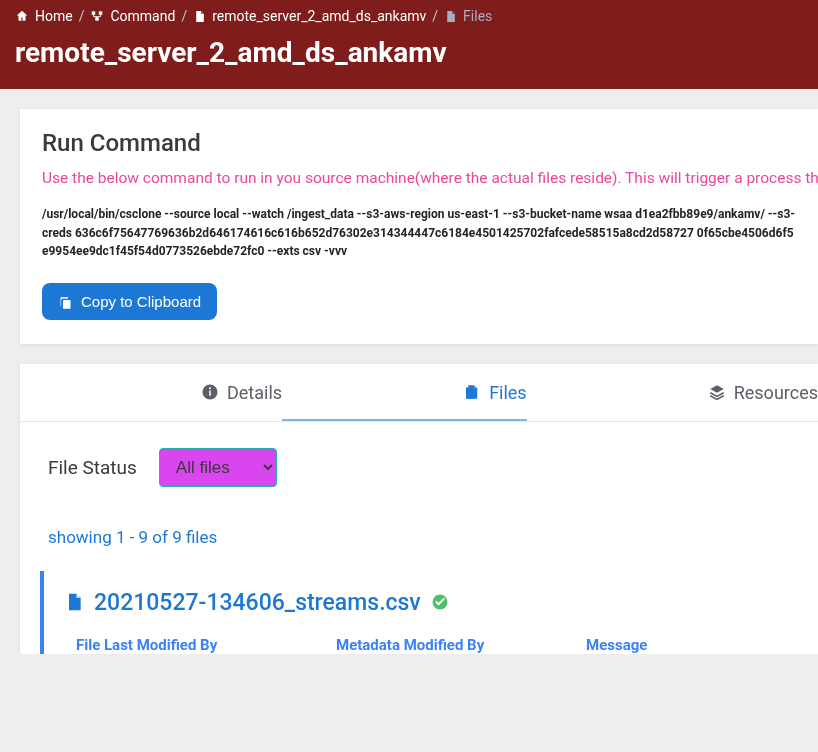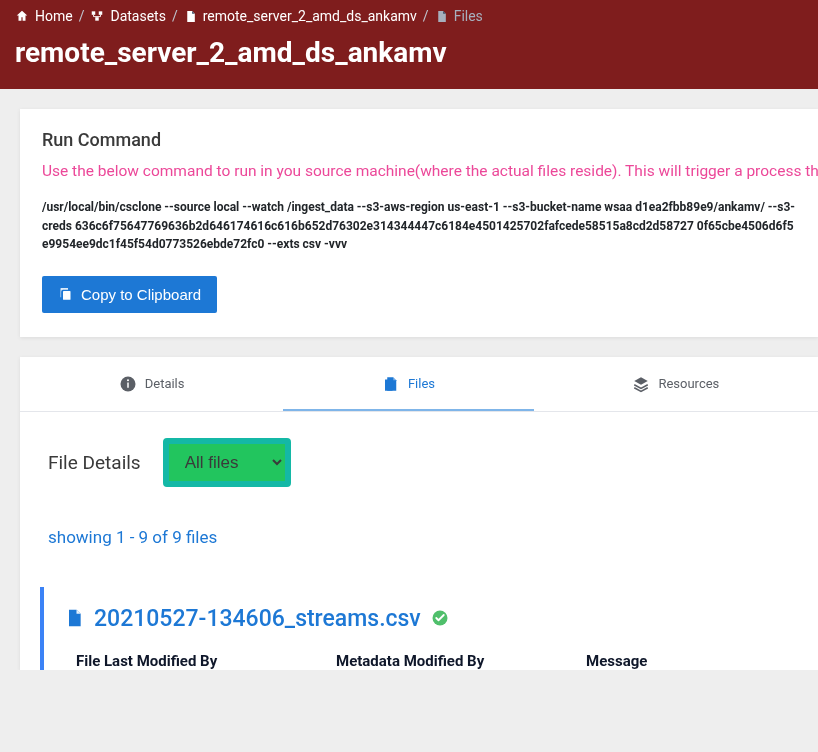--- a/index.html
+++ b/index.html
@@ -34,21 +34,21 @@
 .content {
   padding: 0 0 0 20px;
 }
 .card {
   background: #fff;
   margin-top: 20px;
   padding: 20px 22px 24px 22px;
   box-shadow: 0 1px 4px rgba(0,0,0,0.08);
 }
 .card h2 {
-  font-size: 18px;
+  font-size: 24px;
   font-weight: 500;
   color: #3a3a3a;
   margin-bottom: 12px;
 }
 .card .desc {
   font-size: 15.5px;
   color: #ec4899;
   margin-bottom: 18px;
   white-space: nowrap;
 }
@@ -57,75 +57,75 @@
   font-weight: 700;
   color: #212529;
   line-height: 1.55;
   word-break: break-all;
   margin-bottom: 22px;
 }
 .btn-primary {
   background: #1d78d5;
   color: #fff;
   border: none;
-  border-radius: 2px;
+  border-radius: 8px;
   padding: 10px 16px;
   font-size: 15px;
   cursor: pointer;
   display: inline-flex;
-  align-items: flex-start;
+  align-items: flex-end;
   gap: 8px;
 }
 .tabs-card {
   background: #fff;
   margin-top: 20px;
   box-shadow: 0 1px 4px rgba(0,0,0,0.08);
 }
 .tabs-row {
   display: flex;
   align-items: stretch;
   border-bottom: 1px solid #e4e6eb;
 }
 .tab {
   flex: 1 1 auto;
   text-align: center;
   padding: 18px 0 16px 0;
-  font-size: 13px;
+  font-size: 18px;
   color: #5b5f66;
   cursor: pointer;
   display: flex;
   align-items: center;
-  justify-content: center;
+  justify-content: flex-end;
   gap: 8px;
   border-bottom: 2px solid transparent;
 }
 .tab.active {
   color: #1d78d5;
   border-bottom-color: #7fb5e9;
 }
 .files-body { padding: 26px 28px 0 28px; }
 .filter-row {
   display: flex;
   align-items: center;
   gap: 22px;
   margin-bottom: 40px;
 }
 .filter-row label { font-size: 19px; color: #3a3a3a; }
 select.file-status {
   font-size: 17px;
   padding: 8px 30px 8px 12px;
-  background: #22c55e;
-  border: 6px solid #14b8a6;
+  background: #d946ef;
+  border: 1px solid #14b8a6;
   border-radius: 4px;
   color: #3a3a3a;
 }
 .showing {
   color: #1d78d5;
   font-size: 17px;
-  margin-bottom: 40px;
+  margin-bottom: 24px;
 }
 .file-entry {
   border-left: 4px solid #3b82f6;
   padding: 18px 0 0 20px;
   margin-left: -8px;
 }
 .file-title-row {
   display: flex;
   align-items: center;
   gap: 10px;
@@ -134,21 +134,21 @@
 .file-name {
   color: #1d78d5;
   font-size: 23px;
   font-weight: 500;
   text-decoration: none;
 }
 .col-headers {
   display: flex;
   font-weight: 700;
   font-size: 15px;
-  color: #0f172a;
+  color: #3b82f6;
   padding-left: 12px;
 }
 .col-headers > div:nth-child(1){ width: 260px; }
 .col-headers > div:nth-child(2){ width: 250px; }
 .col-headers > div:nth-child(3){ width: 180px; }
 .icon { display: inline-flex; }
 </style>
 </head>
 <body>
 
@@ -162,21 +162,21 @@
     <a href="#">Home</a>
     <span class="sep">/</span>
     <span class="icon">
       <svg width="14" height="14" viewBox="0 0 24 24" fill="#fff">
           <rect x="3" y="4" width="6" height="6"></rect>
           <rect x="15" y="4" width="6" height="6"></rect>
           <rect x="9" y="14" width="6" height="6"></rect>
           <path d="M6 10v3h12v-3M12 13v1" stroke="#fff" stroke-width="1.5" fill="none"></path>
         </svg>
     </span>
-    <a href="#">Datasets</a>
+    <a href="#">Command</a>
     <span class="sep">/</span>
     <span class="icon">
       <svg width="13" height="13" viewBox="0 0 24 24" fill="#fff">
           <path d="M6 2h9l5 5v15H6z"></path>
           <path d="M15 2v5h5" fill="#3c4b64"></path>
         </svg>
     </span>
     <a href="#">remote_server_2_amd_ds_ankamv</a>
     <span class="sep">/</span>
     <span class="icon muted">
@@ -235,21 +235,21 @@
               <path d="M3 13l9 5 9-5" fill="none" stroke="#5b5f66" stroke-width="2"></path>
               <path d="M3 17l9 5 9-5" fill="none" stroke="#5b5f66" stroke-width="2"></path>
             </svg>
         </span>
         <span>Resources</span>
       </div>
     </div>
 
     <div class="files-body">
       <div class="filter-row">
-        <label>File Details</label>
+        <label>File Status</label>
         <select class="file-status">
           <option>All files</option>
         </select>
       </div>
 
       <div class="showing">showing 1 - 9 of 9 files</div>
 
       <div class="file-entry">
         <div class="file-title-row">
           <span class="icon">

